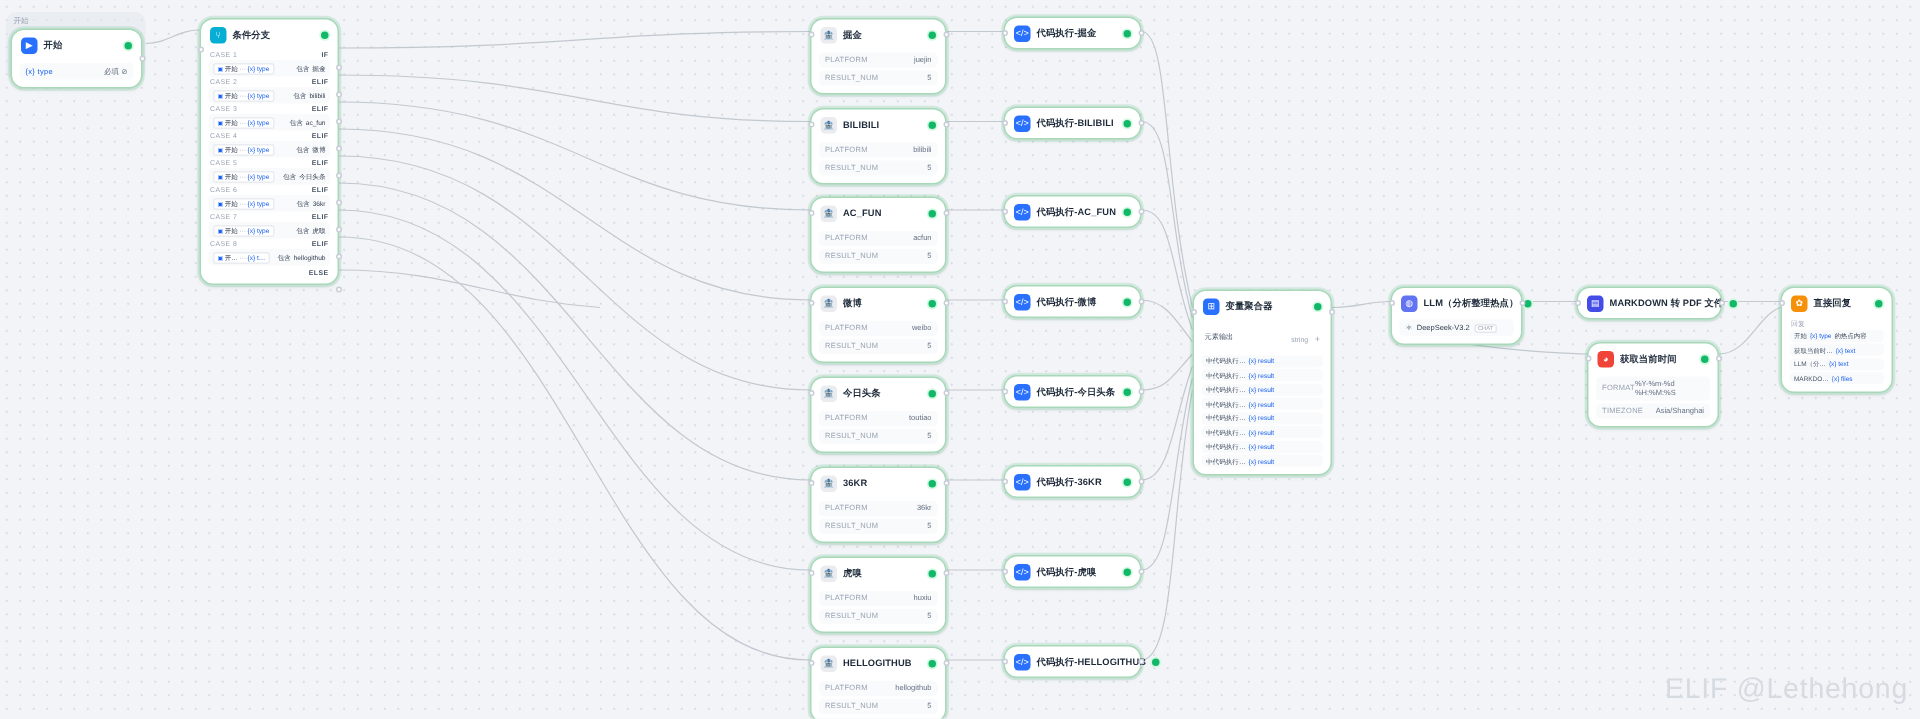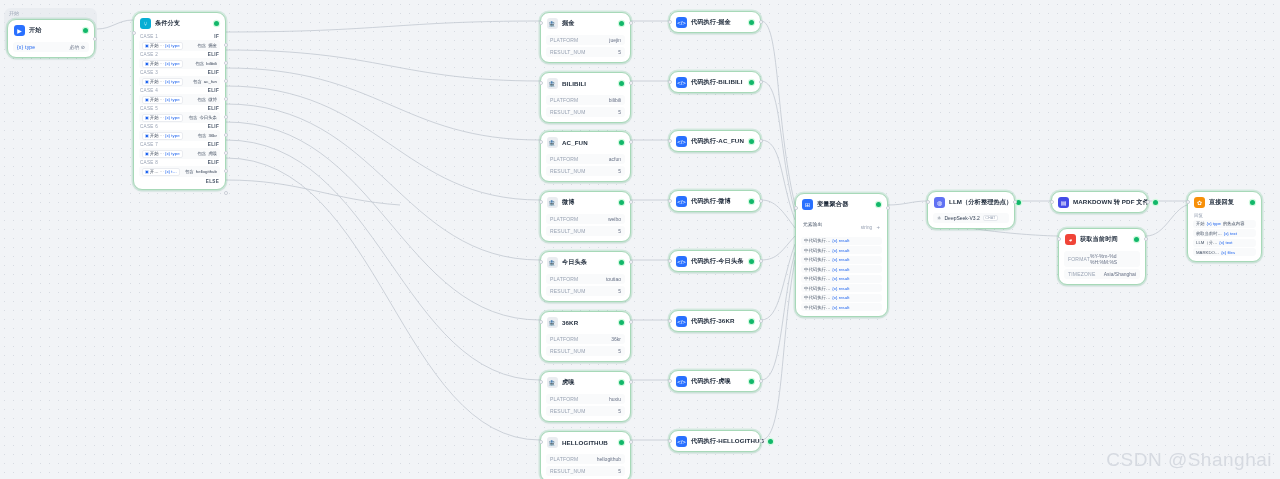--- a/index.html
+++ b/index.html
@@ -670,14 +670,14 @@
           <div class="rep-item">
             <span class="rep-t">MARKDO…</span>
             <span class="rep-v">{x} files</span>
             <span class="rep-x"></span>
           </div>
         </div>
     </div>
     <div class="port in" style="top:10px;"></div>
   </div>
 
-  <div class="watermark">CSDN @Shanghai</div>
+  <div class="watermark">ELIF @Lethehong</div>
 </div>
 
 </body></html>

